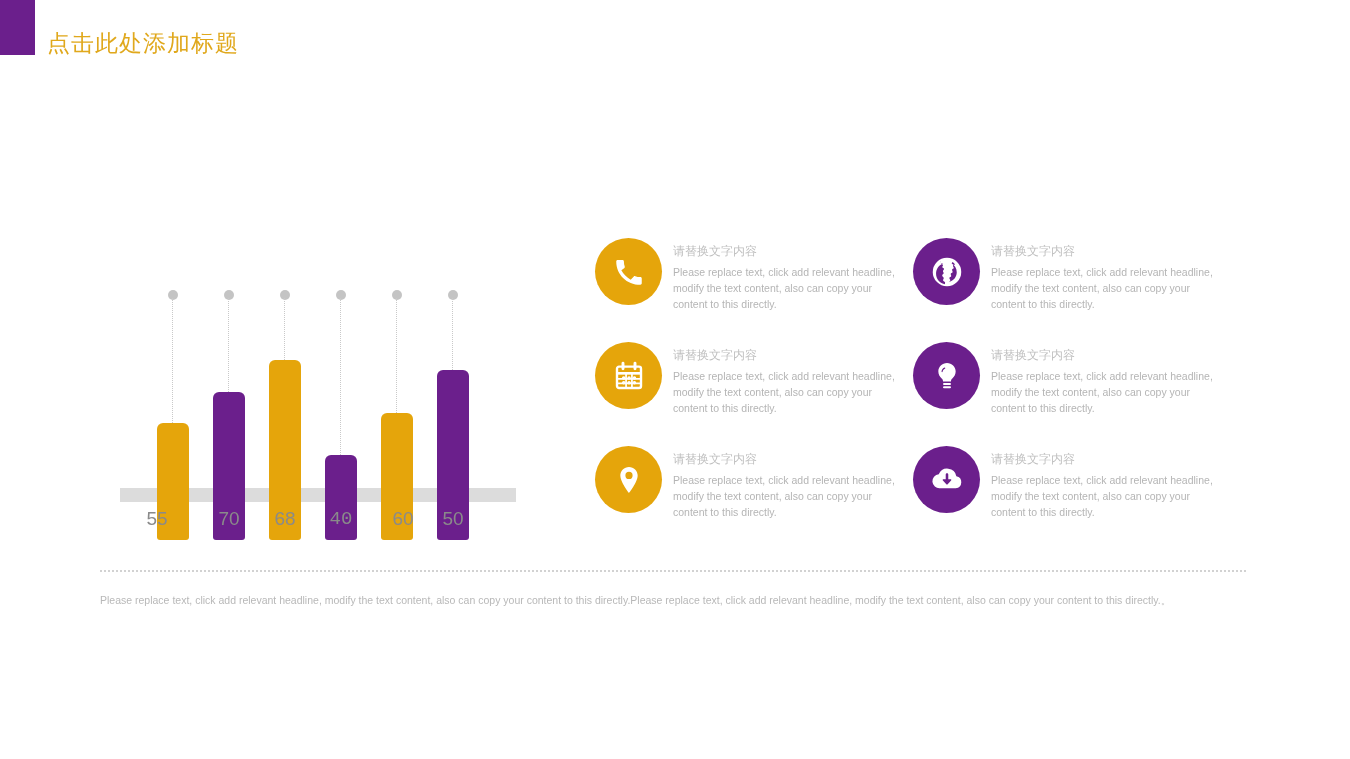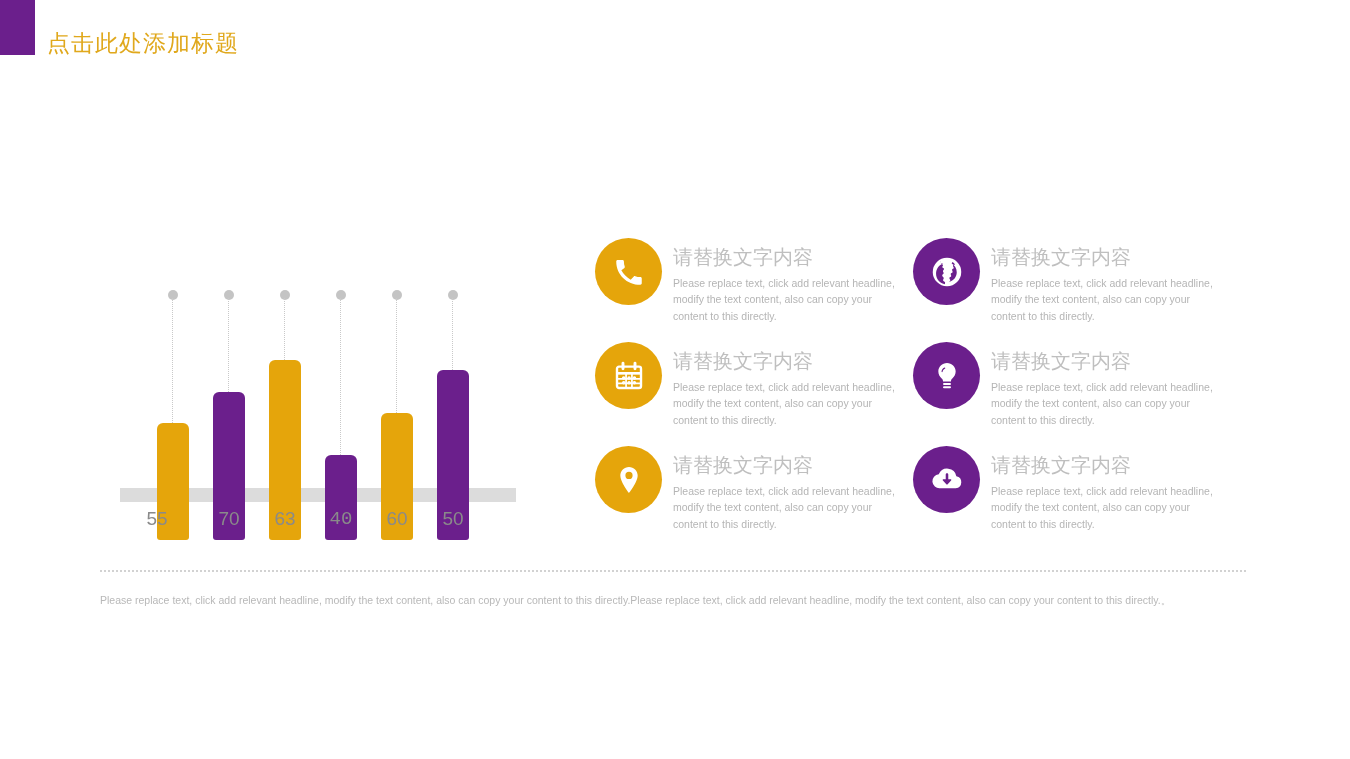--- a/index.html
+++ b/index.html
@@ -114,21 +114,21 @@
   .feature-icon.gold   { background: #E5A50B; }
   .feature-icon.purple { background: #6B1F8C; }
   .feature-icon svg { display: block; }
   .feature-text {
     position: absolute;
     left: 78px;
     top: 5px;
     width: 235px;
   }
   .feature-heading {
-    font-size: 20px;
+    font-size: 12px;
     color: #BFBFBF;
     line-height: 1.4;
     white-space: nowrap;
   }
   .feature-body {
     margin-top: 4px;
     font-size: 10.5px;
     color: #B5B5B5;
     line-height: 1.55;
   }
@@ -170,33 +170,33 @@
       <div class="chart-dot" style="background: rgb(196, 196, 196);"></div>
       <div class="chart-stem" style="height: 93.6px;"></div>
       <div class="chart-bar" style="top: 109.6px; height: 148.4px; background: rgb(107, 31, 140);"></div>
     </div>
     <div class="chart-value-label" style="left: 103px;">70</div>
     <div class="chart-col" style="left: 159px; height: 258px;">
       <div class="chart-dot" style="background: rgb(196, 196, 196);"></div>
       <div class="chart-stem" style="height: 61.8px;"></div>
       <div class="chart-bar" style="top: 77.8px; height: 180.2px; background: rgb(229, 165, 11);"></div>
     </div>
-    <div class="chart-value-label" style="left: 159px;">63</div>
+    <div class="chart-value-label" style="left: 159px;">68</div>
     <div class="chart-col" style="left: 215px; height: 258px;">
       <div class="chart-dot" style="background: rgb(196, 196, 196);"></div>
       <div class="chart-stem" style="height: 157.2px;"></div>
       <div class="chart-bar" style="top: 173.2px; height: 84.8px; background: rgb(107, 31, 140);"></div>
     </div>
     <div class="chart-value-label" style="left: 215px; font-family: Liberation Mono, monospace;">40</div>
     <div class="chart-col" style="left: 271px; height: 258px;">
       <div class="chart-dot" style="background: rgb(196, 196, 196);"></div>
       <div class="chart-stem" style="height: 114.8px;"></div>
       <div class="chart-bar" style="top: 130.8px; height: 127.2px; background: rgb(229, 165, 11);"></div>
     </div>
-    <div class="chart-value-label" style="left: 271px;">60</div>
+    <div class="chart-value-label" style="left: 277px;">60</div>
     <div class="chart-col" style="left: 327px; height: 258px;">
       <div class="chart-dot" style="background: rgb(196, 196, 196);"></div>
       <div class="chart-stem" style="height: 72.4px;"></div>
       <div class="chart-bar" style="top: 88.4px; height: 169.6px; background: rgb(107, 31, 140);"></div>
     </div>
     <div class="chart-value-label" style="left: 327px;">50</div>
   </div>
 
 <div id="feature-grid">
     <div class="feature-item" style="left: 0px; top: 0px;">

